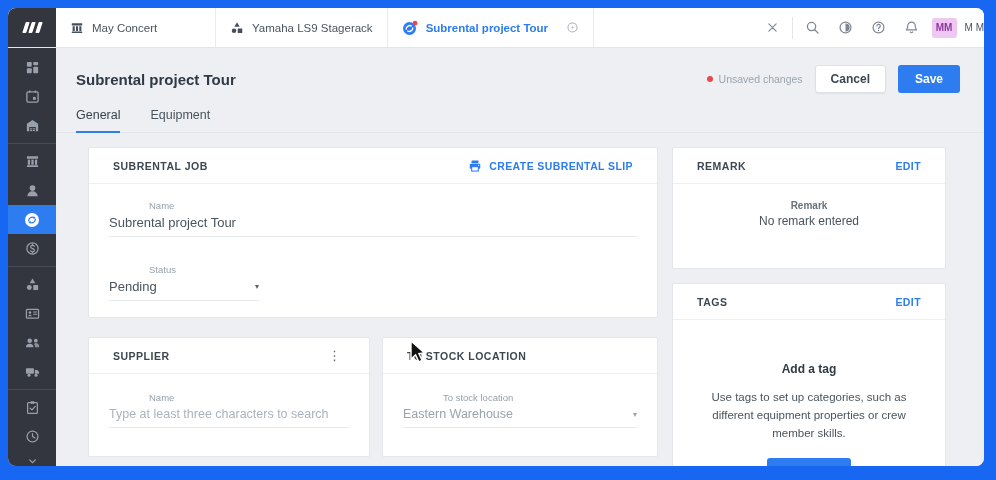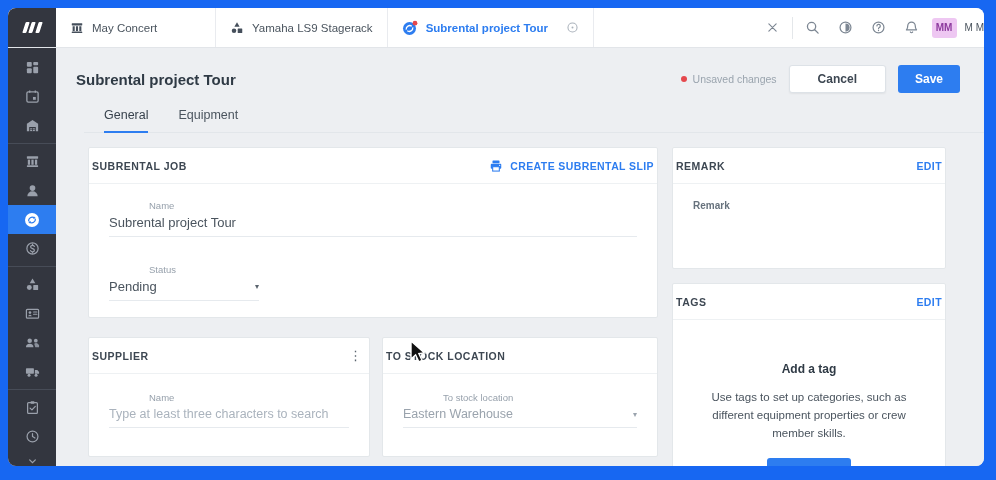--- a/index.html
+++ b/index.html
@@ -77,38 +77,37 @@
   
   .main { flex: 1; position: relative; overflow: hidden; background: #edeff2; }
   .title-row { display: flex; align-items: center; padding: 17px 24px 0 20px; }
   .page-title { font-size: 15px; font-weight: bold; color: #2f3a45; }
   .title-actions { margin-left: auto; display: flex; align-items: center; gap: 12px; }
   .unsaved { display: flex; align-items: center; gap: 6px; font-size: 10.5px; color: #9aa4ae; }
   .unsaved .dot { width: 6px; height: 6px; border-radius: 50%; background: #e5484d; }
   .btn { border-radius: 3px; font-size: 12px; cursor: pointer; font-family: inherit; }
   .btn-cancel {
     background: #fff; border: 1px solid #dde2e7; color: #3d4752;
-    padding: 6px 28px; box-shadow: 0 1px 2px rgba(0,0,0,.06); font-weight: bold;
+    padding: 6px 15px; box-shadow: 0 1px 2px rgba(0,0,0,.06); font-weight: bold;
   }
   .btn-save { background: #2d7df0; border: none; color: #ffffff; padding: 7px 17px; font-weight: bold; }
   .page-tabs {
     display: flex; gap: 30px; padding: 0 20px; margin-top: 15px;
     border-bottom: 1px solid #e2e6ea;
-    margin-left: 28px;
   }
   .page-tab { font-size: 12.5px; color: #4a545e; padding-bottom: 9px; cursor: pointer; }
   .page-tab.active { color: #38424d; border-bottom: 2px solid #2d7df0; margin-bottom: -1px; }
   
   .cards-area { display: flex; gap: 14px; padding: 14px 0 0 32px; align-items: flex-start; }
   .col-left { width: 570px; flex: 0 0 570px; }
   .col-right { width: 274px; flex: 0 0 274px; }
   .card { background: #fff; border: 1px solid #e3e7ea; border-radius: 2px; }
   .card-header {
     height: 36px; display: flex; align-items: center;
-    padding: 0 3px; border-bottom: 1px solid #eef1f3;
+    padding: 0 24px; border-bottom: 1px solid #eef1f3;
   }
   .card-title { font-size: 10.5px; font-weight: bold; letter-spacing: .5px; color: #3d4752; }
   .card-action {
     margin-left: auto; display: flex; align-items: center; gap: 7px;
     font-size: 10.5px; font-weight: bold; letter-spacing: .4px; color: #2d7df0; cursor: pointer;
   }
   .kebab { margin-left: auto; color: #5a646e; font-size: 13px; line-height: 1; cursor: pointer; padding: 2px 4px; }
   .card-body { padding: 16px 20px; }
   .field-label { font-size: 9.5px; color: #97a1ac; margin-bottom: 4px; padding-left: 40px; }
   .field-value {
@@ -119,21 +118,21 @@
   .field-value .caret { font-size: 8px; color: #5a646e; }
   .field-value.muted { color: #9aa3ad; font-size: 12.5px; }
   .field-value.placeholder { color: #aab3bd; font-size: 12.5px; }
   .fields-row { display: flex; margin-top: 27px; }
   .f-number { width: 145px; margin-right: 53px; }
   .f-status { width: 150px; }
   .row2 { display: flex; gap: 12px; margin-top: 19px; }
   .card-supplier { width: 282px; height: 120px; overflow: hidden; }
   .card-stock { width: 276px; height: 120px; overflow: hidden; }
   .card-supplier .card-body, .card-stock .card-body { padding: 18px 20px; }
-  .card-remark { height: 122px; overflow: hidden; }
+  .card-remark { height: 122px; overflow: hidden; text-align: center; }
   .remark-label { font-size: 10px; font-weight: bold; color: #67727d; }
   .remark-value { font-size: 12px; color: #4a545e; margin-top: 3px; }
   .card-tags { height: 260px; }
   .tags-body { text-align: center; padding: 42px 22px 0; display: flex; flex-direction: column; align-items: center; }
   .tags-title { font-size: 12px; font-weight: bold; color: #2f3a45; }
   .tags-desc { font-size: 11.5px; color: #4a545e; line-height: 1.55; margin-top: 13px; }
   .btn-add-tag { margin-top: 16px; background: #2d7df0; border: none; color: #fff; padding: 7px 20px; font-weight: bold; }
   
   .mouse-cursor { position: absolute; left: 353px; top: 292px; pointer-events: none; }
 </style>
@@ -421,20 +420,21 @@
         </div>
 
         <div class="col-right">
           <div class="card card-remark">
             <div class="card-header">
               <span class="card-title">REMARK</span>
               <span class="card-action">EDIT</span>
             </div>
             <div class="card-body">
               <div class="remark-label">Remark</div>
+              <div class="remark-value">No remark entered</div>
             </div>
           </div>
 
           <div class="card card-tags" style="margin-top:14px;">
             <div class="card-header">
               <span class="card-title">TAGS</span>
               <span class="card-action">EDIT</span>
             </div>
             <div class="tags-body">
               <div class="tags-title">Add a tag</div>

